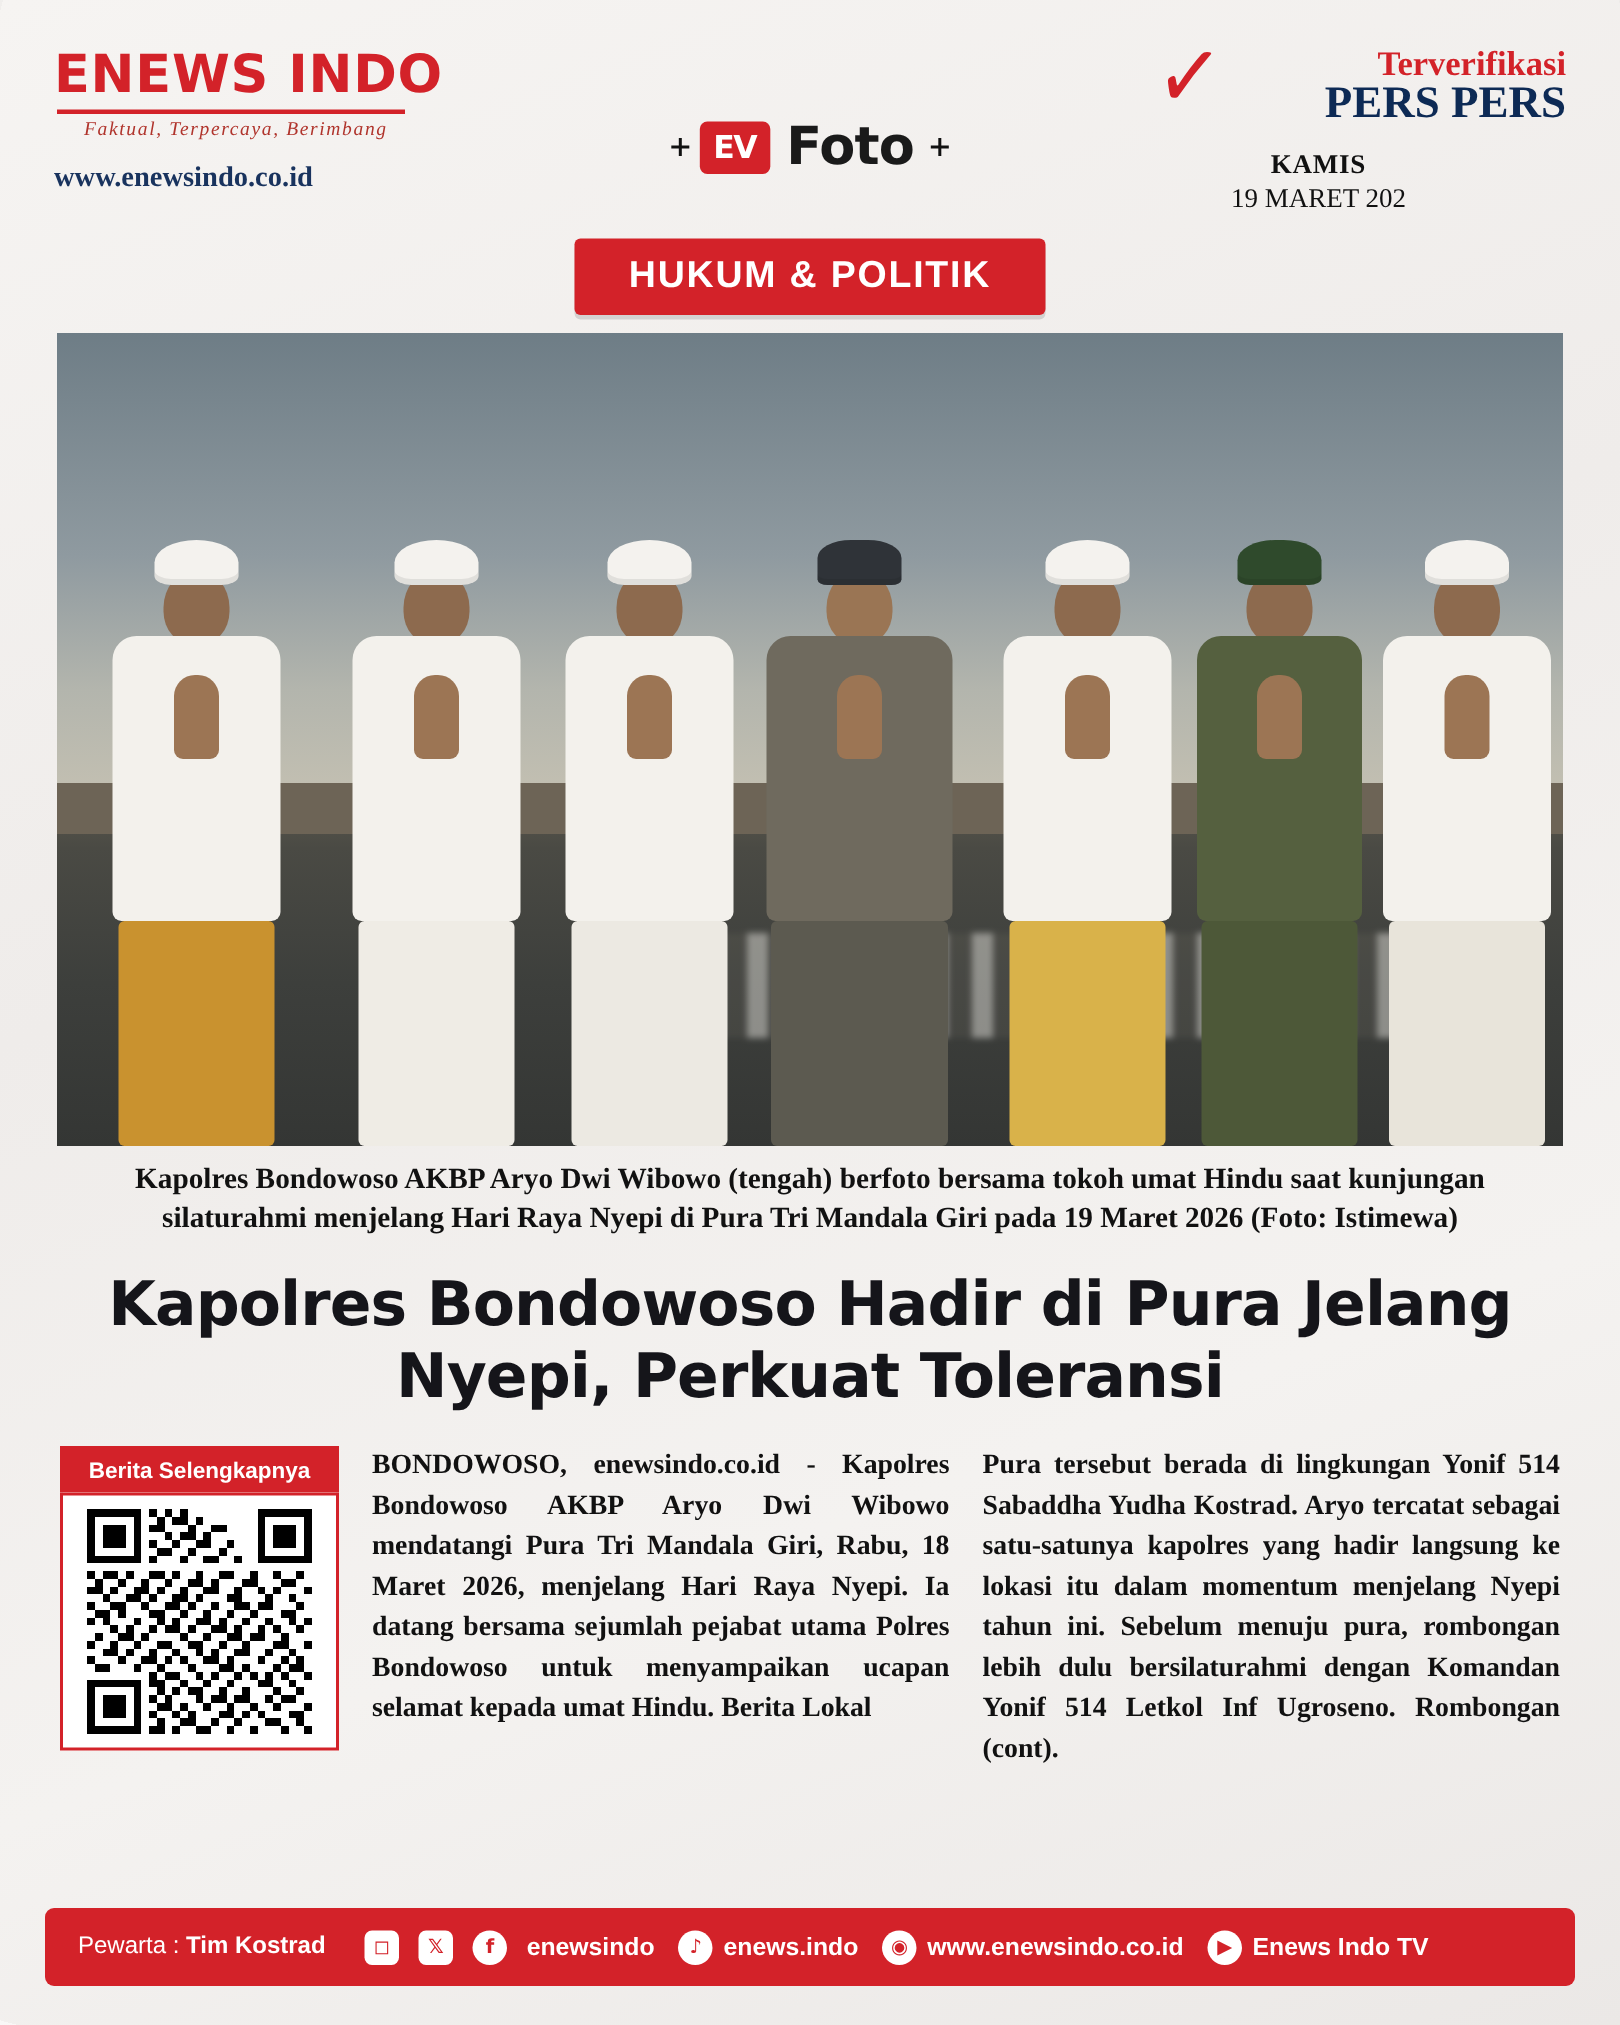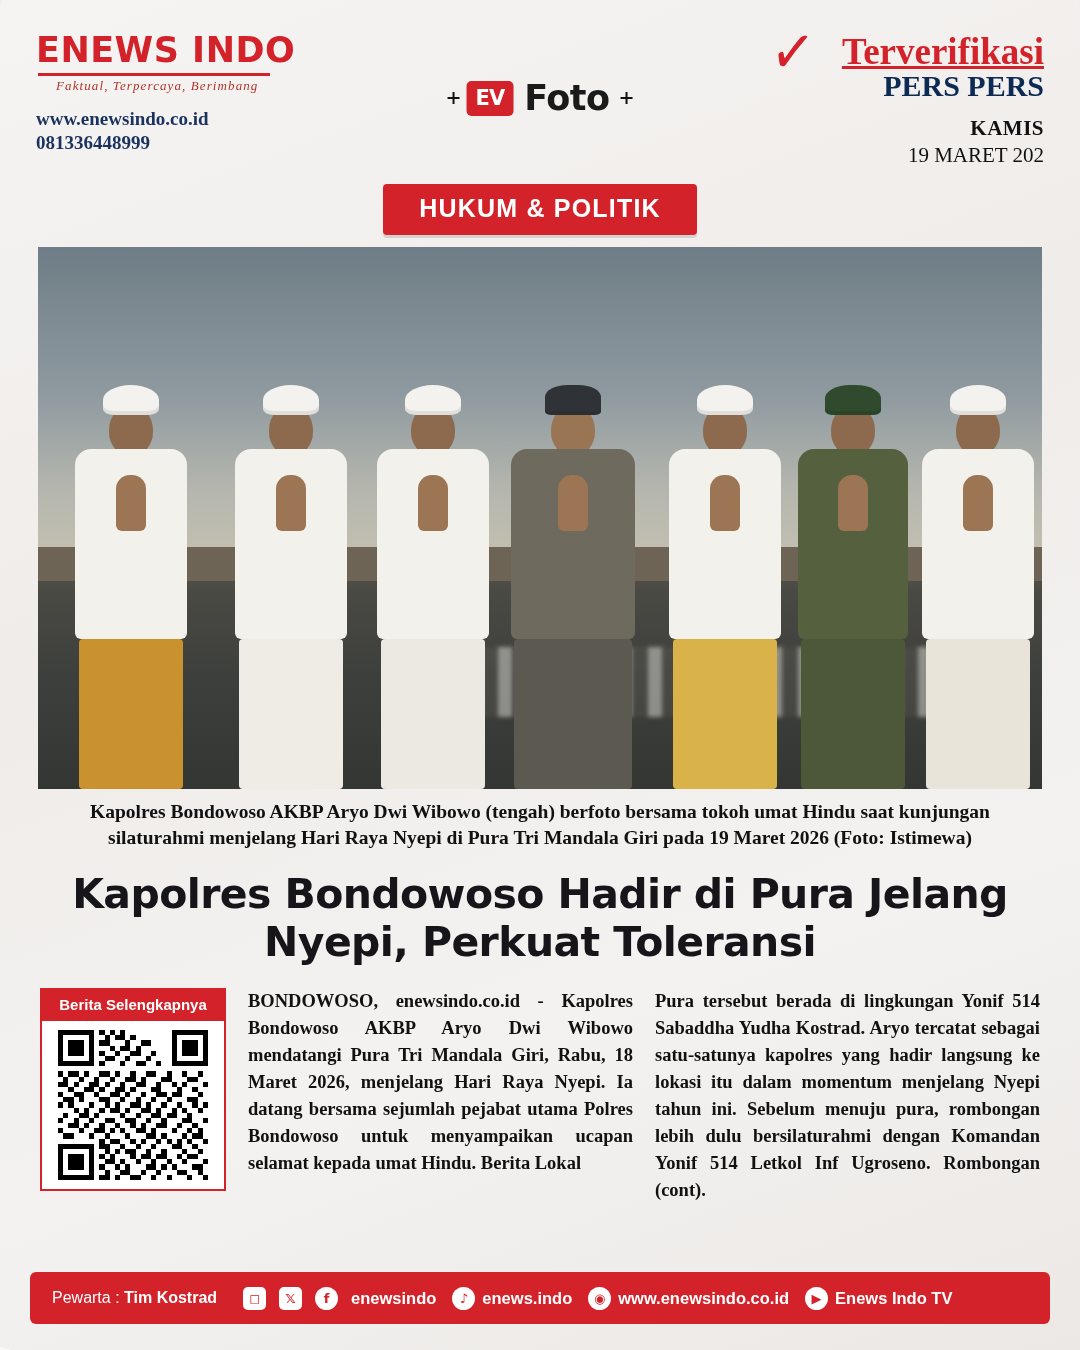--- a/index.html
+++ b/index.html
@@ -91,36 +91,37 @@
   .verify-block { text-align: right; position: relative; width: 330px; }
   .verify-check {
     position: absolute; left: 52px; top: -10px;
     font-size: 64px; color: #d32229; font-weight: bold;
     font-family: "DejaVu Sans", sans-serif;
     transform: scaleX(0.8) rotate(8deg);
     line-height: 1;
   }
   .verify-1 {
     font-family: "Liberation Serif", serif;
-    font-weight: bold; font-size: 37px; color: #d32229;
-    position: relative; z-index: 2; text-decoration: underline;
+    font-weight: bold; font-size: 23px; color: #d32229;
+    position: relative; z-index: 2;
   }
   .verify-2 {
     font-family: "Liberation Serif", serif;
     font-weight: bold; font-size: 30px; color: #0d2a55;
     position: relative; z-index: 2;
     margin-top: -4px;
   }
   .verify-2 .pers { color: #0d2a55; }
   .date-block {
     margin-top: 12px;
     font-family: "Liberation Serif", serif;
-    font-size: 21px;
+    font-size: 18px;
     color: #111;
     line-height: 1.3;
+    text-align: center;
   }
   .date-day { font-weight: bold; letter-spacing: 0.5px; }
 
   
   .cat-wrap { display: flex; justify-content: center; margin-top: 14px; }
   .cat-ribbon {
     background: #d32229;
     color: #fff;
     font-weight: bold;
     font-size: 25px;
@@ -292,21 +293,20 @@
 <div class="page">
 
   <div class="header">
 
     <div class="brand-block">
       <div class="brand-title">ENEWS INDO</div>
       <div class="brand-rule"></div>
       <div class="brand-tagline">Faktual, Terpercaya, Berimbang</div>
       <div class="brand-contact">
         <div>www.enewsindo.co.id</div>
-        <div>081336448999</div>
       </div>
     </div>
 
     <div class="koran-wrap">
       <span class="tick"></span>
       <span class="ev-badge">EV</span>
       <span class="koran-text">Foto</span>
       <span class="tick"></span>
     </div>
 

